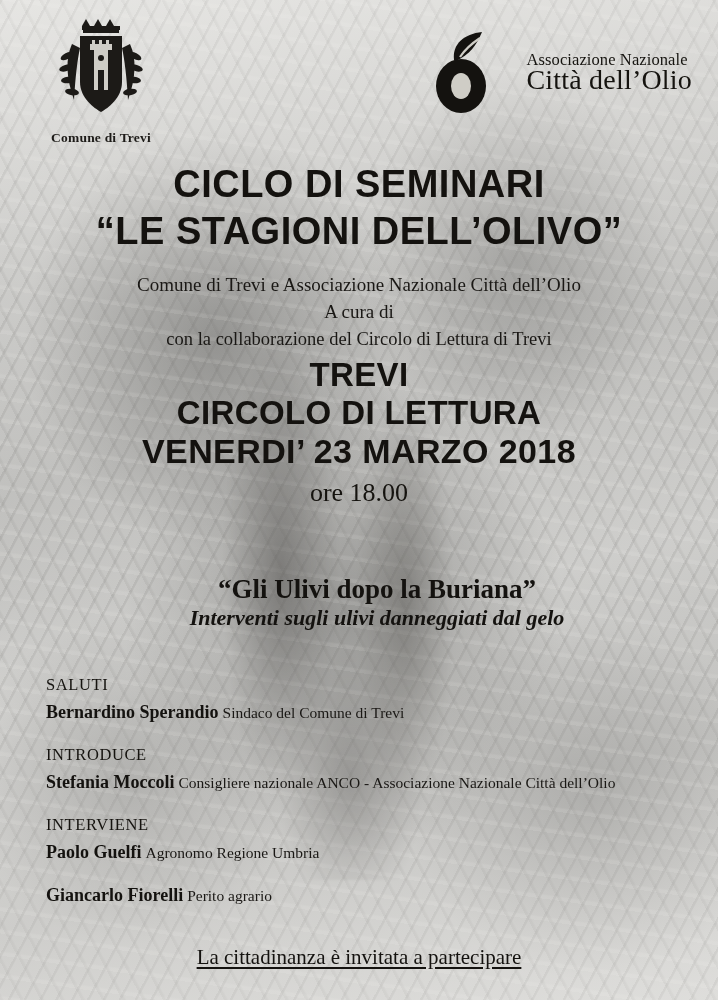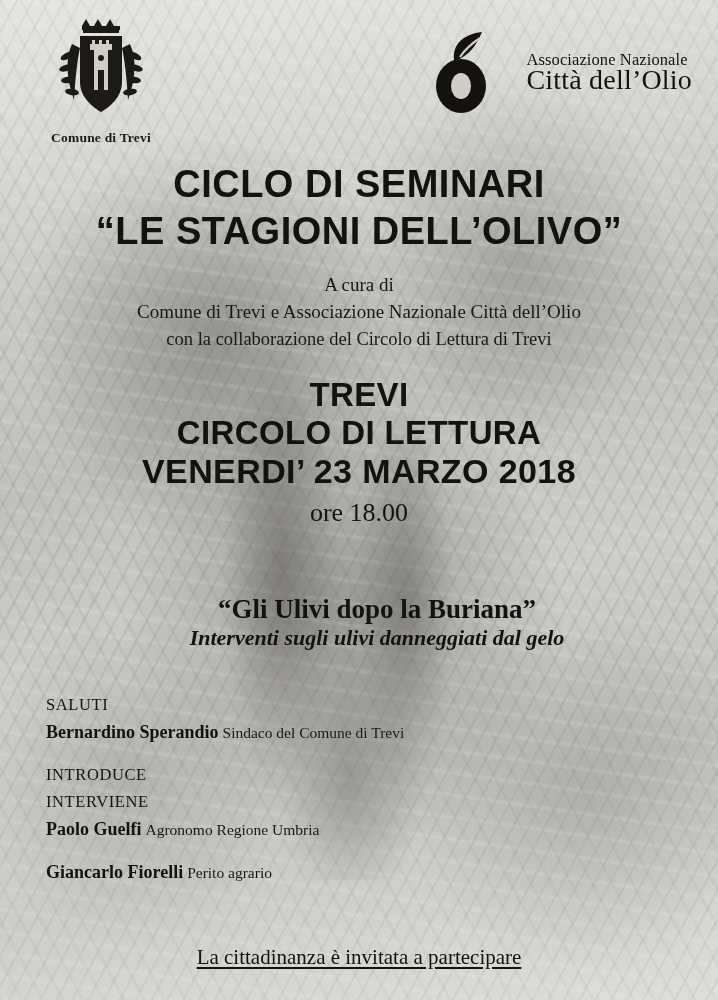--- a/index.html
+++ b/index.html
@@ -139,21 +139,21 @@
     font-family: "Liberation Serif", serif;
     font-size: 19px;
     color: #1a1815;
   }
   .curation-line.small {
     font-size: 18.5px;
   }
 
   .place-block {
     text-align: center;
-    margin-top: 24px;
+    margin-top: 4px;
     line-height: 1.16;
   }
   .place-line {
     font-family: "Liberation Sans", sans-serif;
     font-weight: bold;
     font-size: 33px;
     letter-spacing: 0.4px;
     color: #14120f;
   }
   .place-line.date {
@@ -299,22 +299,22 @@
         </div>
       </div>
     </div>
 
     <div class="title-block">
       <div class="title-main">CICLO DI SEMINARI</div>
       <div class="title-sub">“LE STAGIONI DELL’OLIVO”</div>
     </div>
 
     <div class="curation">
+      <div class="curation-line">Comune di Trevi e Associazione  Nazionale Città dell’Olio</div>
       <div class="curation-line">A cura di</div>
-      <div class="curation-line">Comune di Trevi e Associazione  Nazionale Città dell’Olio</div>
       <div class="curation-line small">con la collaborazione del Circolo di Lettura di Trevi</div>
     </div>
 
     <div class="place-block">
       <div class="place-line">TREVI</div>
       <div class="place-line">CIRCOLO DI LETTURA</div>
       <div class="place-line date">VENERDI’ 23 MARZO 2018</div>
       <div class="time-line">ore 18.00</div>
     </div>
 
@@ -327,20 +327,23 @@
 
       <div>
         <div class="prog-role">SALUTI</div>
         <div class="prog-person">
           <span class="prog-name">Bernardino Sperandio</span><span class="prog-desc">Sindaco del Comune di Trevi</span>
         </div>
       </div>
 
       <div>
         <div class="prog-role">INTRODUCE</div>
+        <div class="prog-person">
+          <span class="prog-name">Stefania Moccoli</span><span class="prog-desc">Consigliere nazionale ANCO - Associazione Nazionale Città dell’Olio</span>
+        </div>
       </div>
 
       <div>
         <div class="prog-role">INTERVIENE</div>
         <div class="prog-person">
           <span class="prog-name">Paolo Guelfi</span><span class="prog-desc">Agronomo Regione Umbria</span>
         </div>
       </div>
 
       <div>

